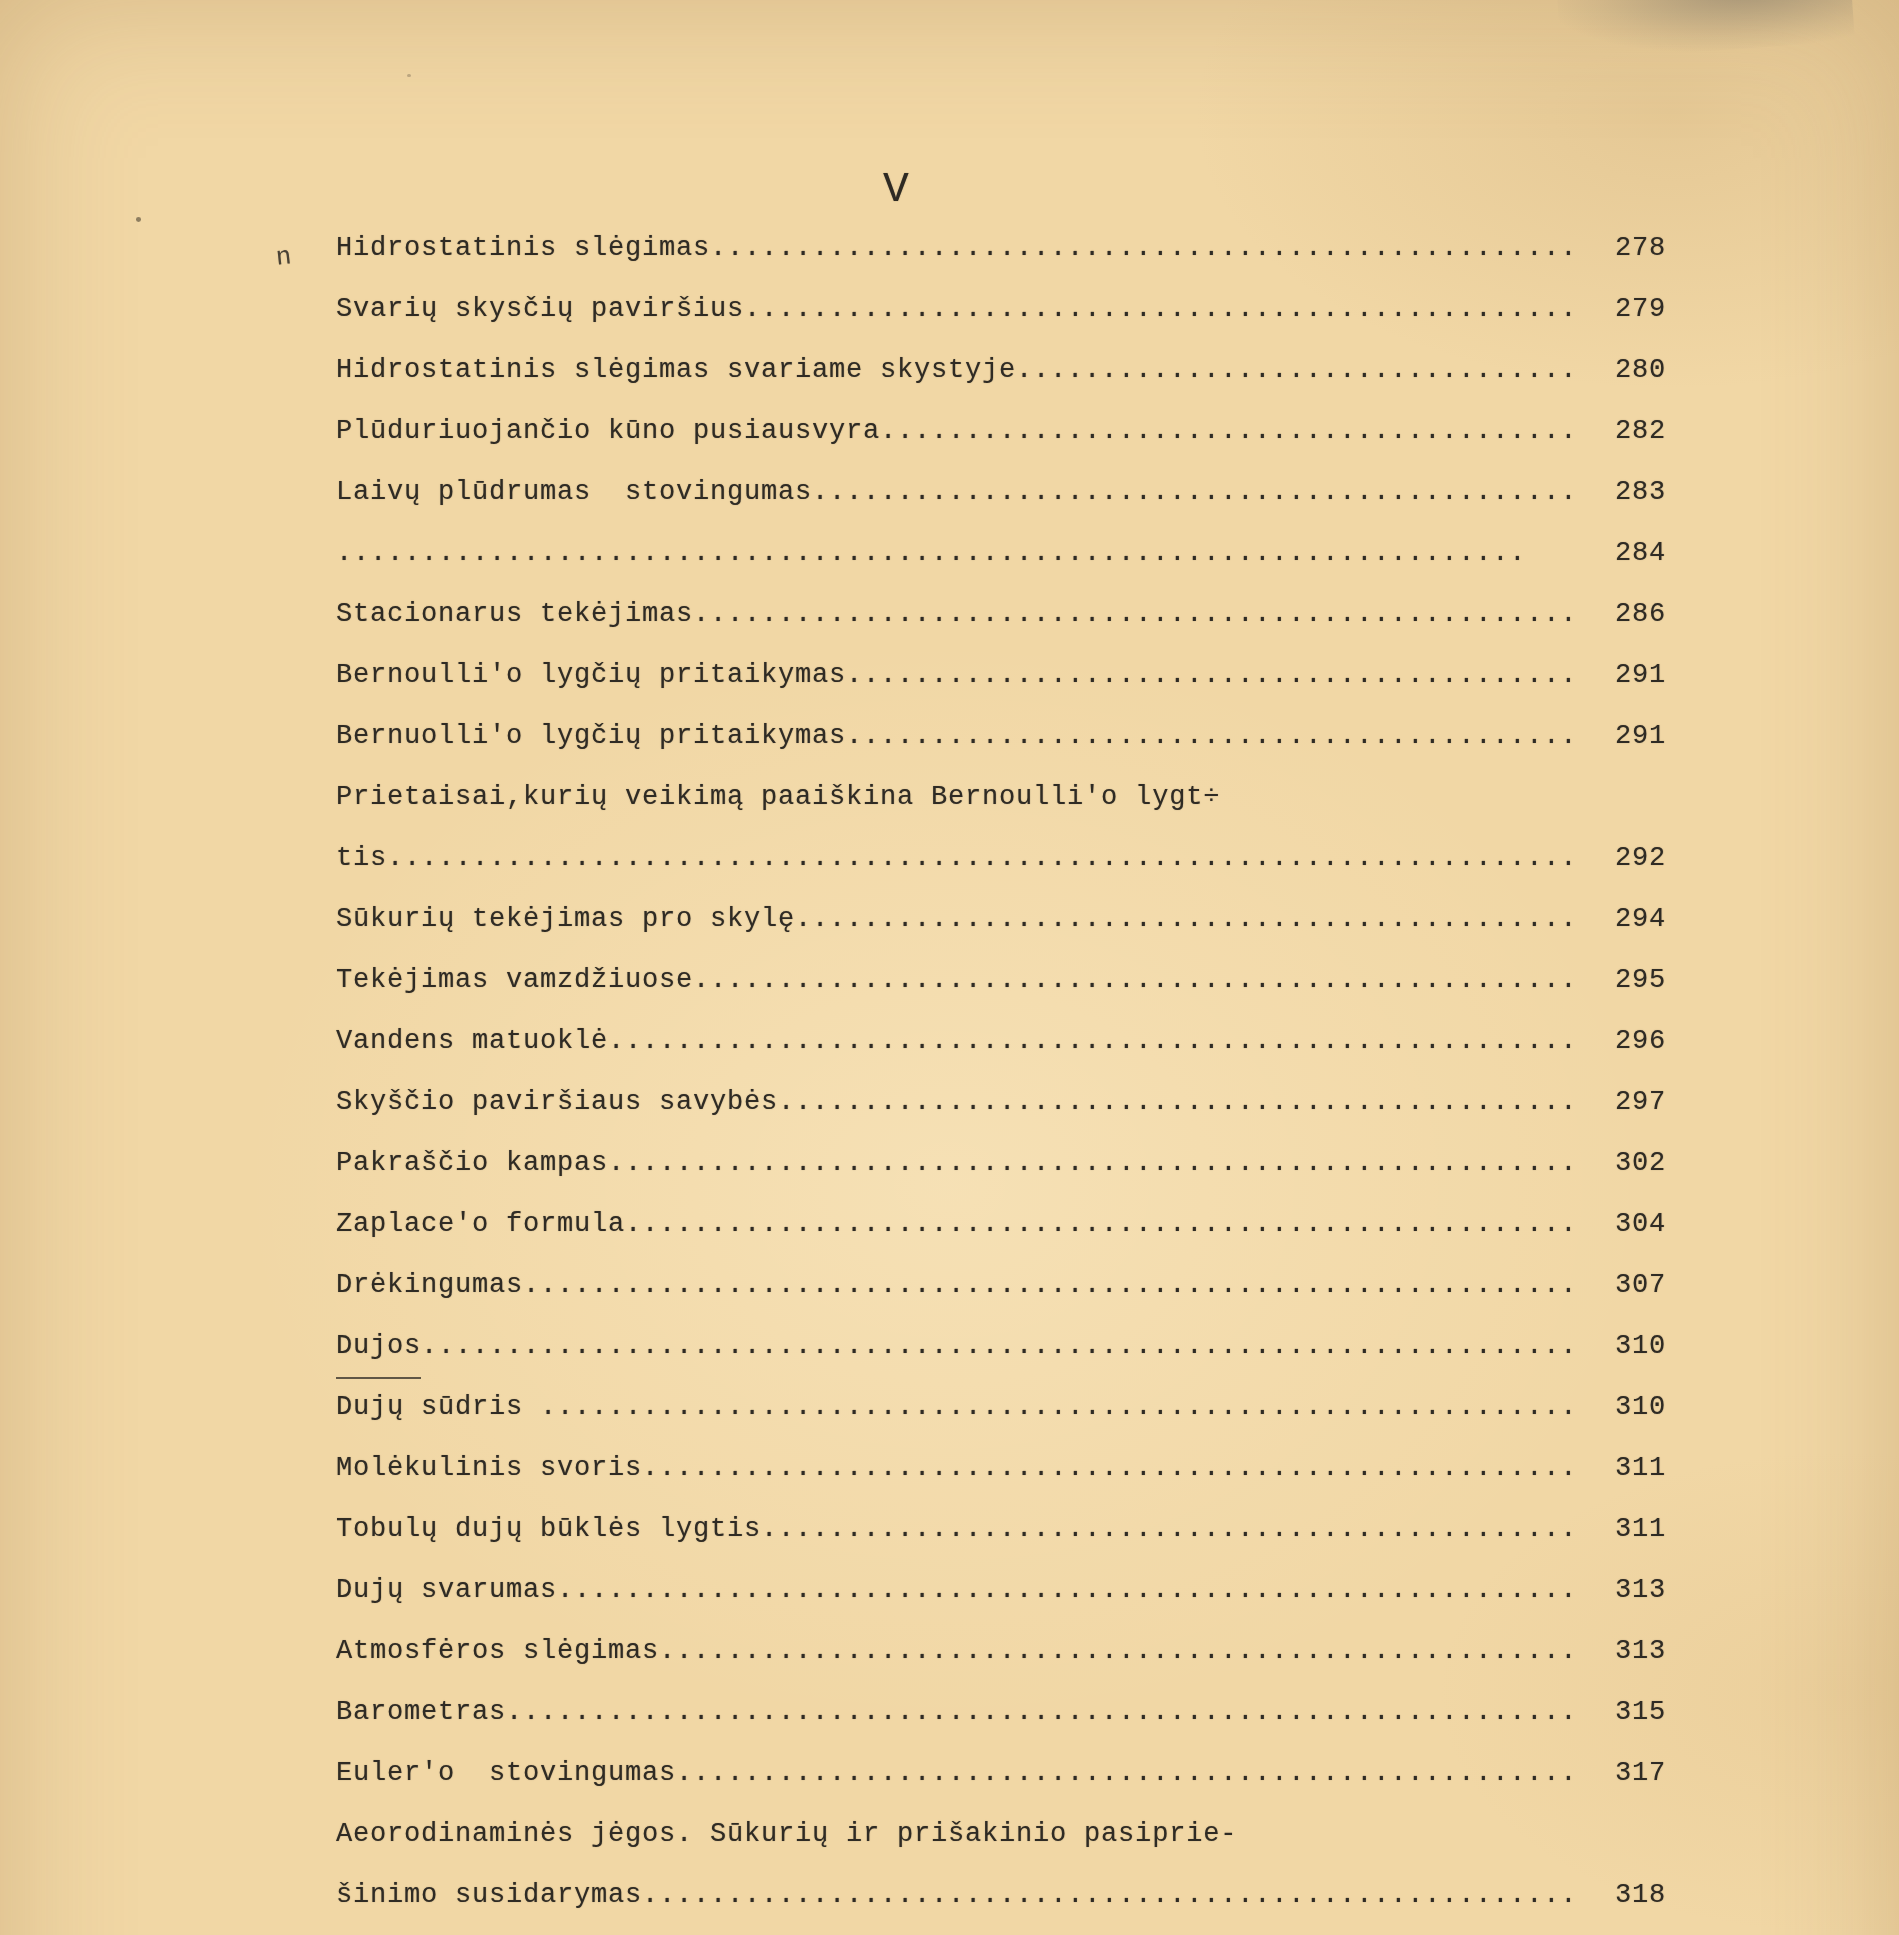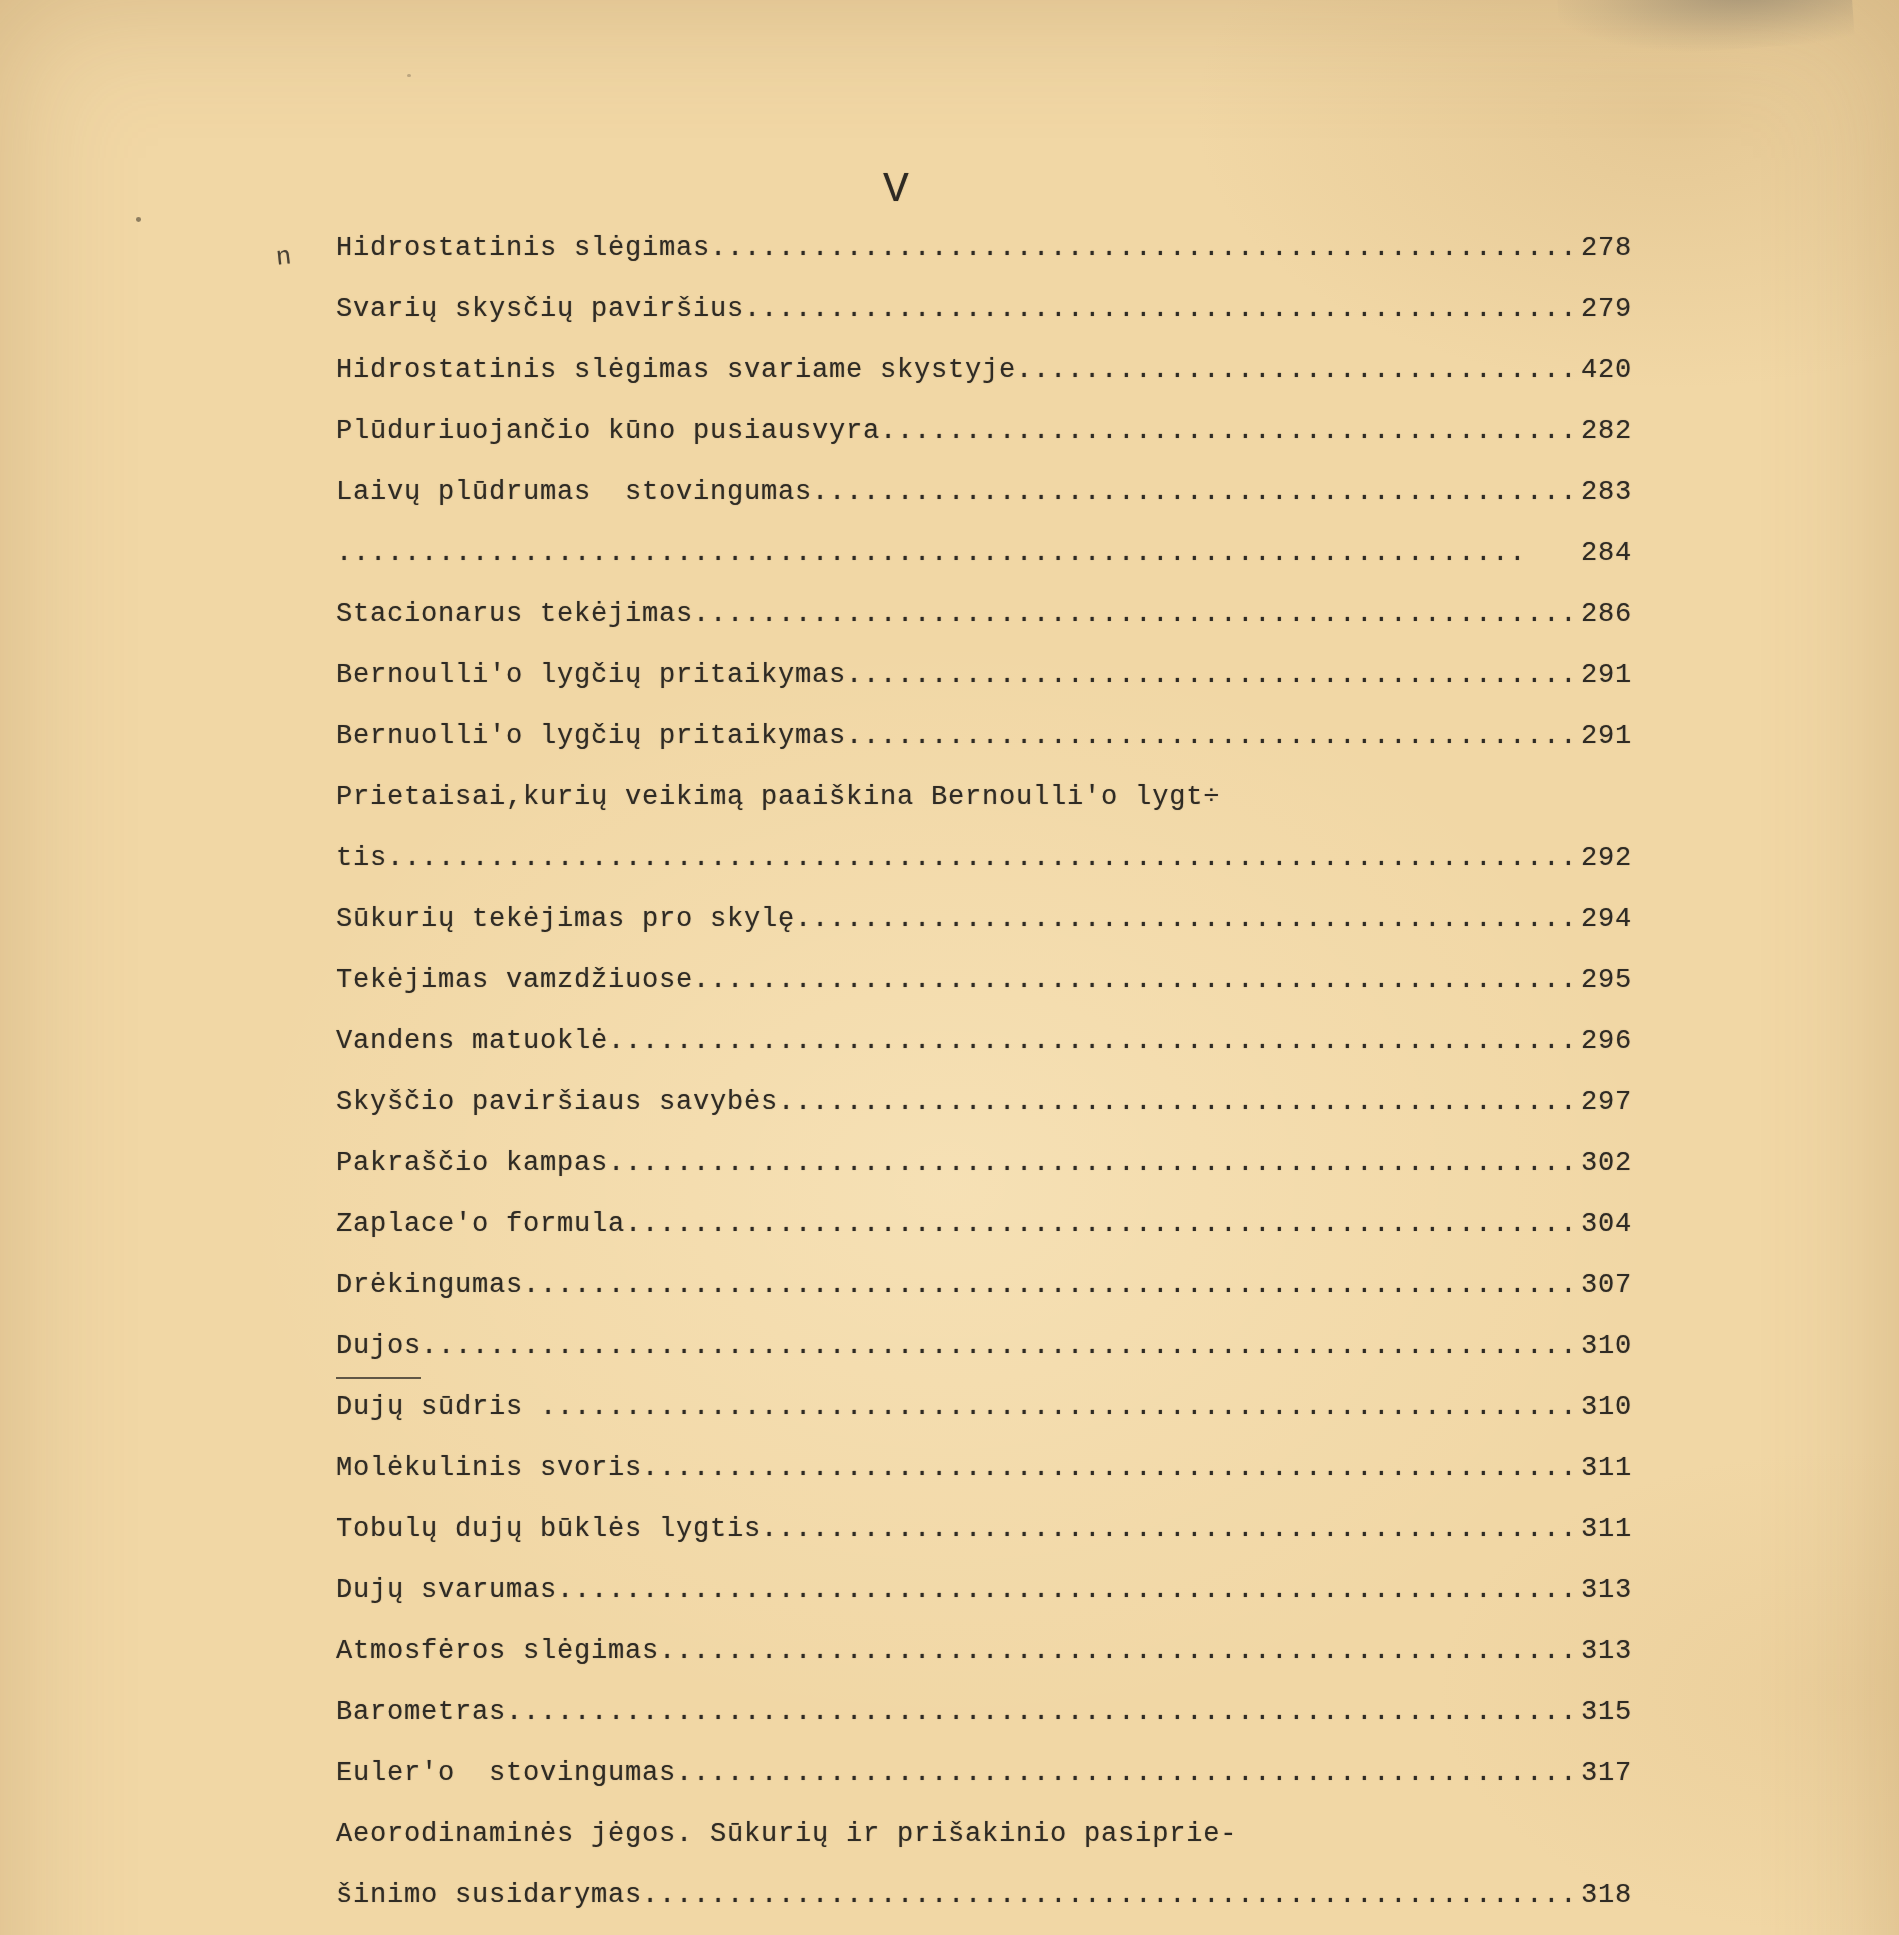--- a/index.html
+++ b/index.html
@@ -77,20 +77,21 @@
   }
   .leader {
     flex: 1 1 auto;
     overflow: hidden;
     white-space: nowrap;
     margin-right: 2.3px;
   }
   .pagenum {
     flex: 0 0 auto;
     width: 85px;
+    text-align: right;
   }
 </style>
 </head>
 <body>
 
 <div class="vignette"></div>
 <div class="corner-smudge"></div>
 <div class="paper-speck speck-a"></div>
 <div class="paper-speck speck-b"></div>
 
@@ -105,21 +106,21 @@
     <span class="pagenum">278</span>
   </div>
     <div class="row">
     <span class="label">Svarių skysčių paviršius</span>
     <span class="leader">......................................................................</span>
     <span class="pagenum">279</span>
   </div>
     <div class="row">
     <span class="label">Hidrostatinis slėgimas svariame skystyje</span>
     <span class="leader">......................................................................</span>
-    <span class="pagenum">420</span>
+    <span class="pagenum">280</span>
   </div>
     <div class="row">
     <span class="label">Plūduriuojančio kūno pusiausvyra</span>
     <span class="leader">......................................................................</span>
     <span class="pagenum">282</span>
   </div>
     <div class="row">
     <span class="label">Laivų plūdrumas  stovingumas</span>
     <span class="leader">......................................................................</span>
     <span class="pagenum">283</span>

